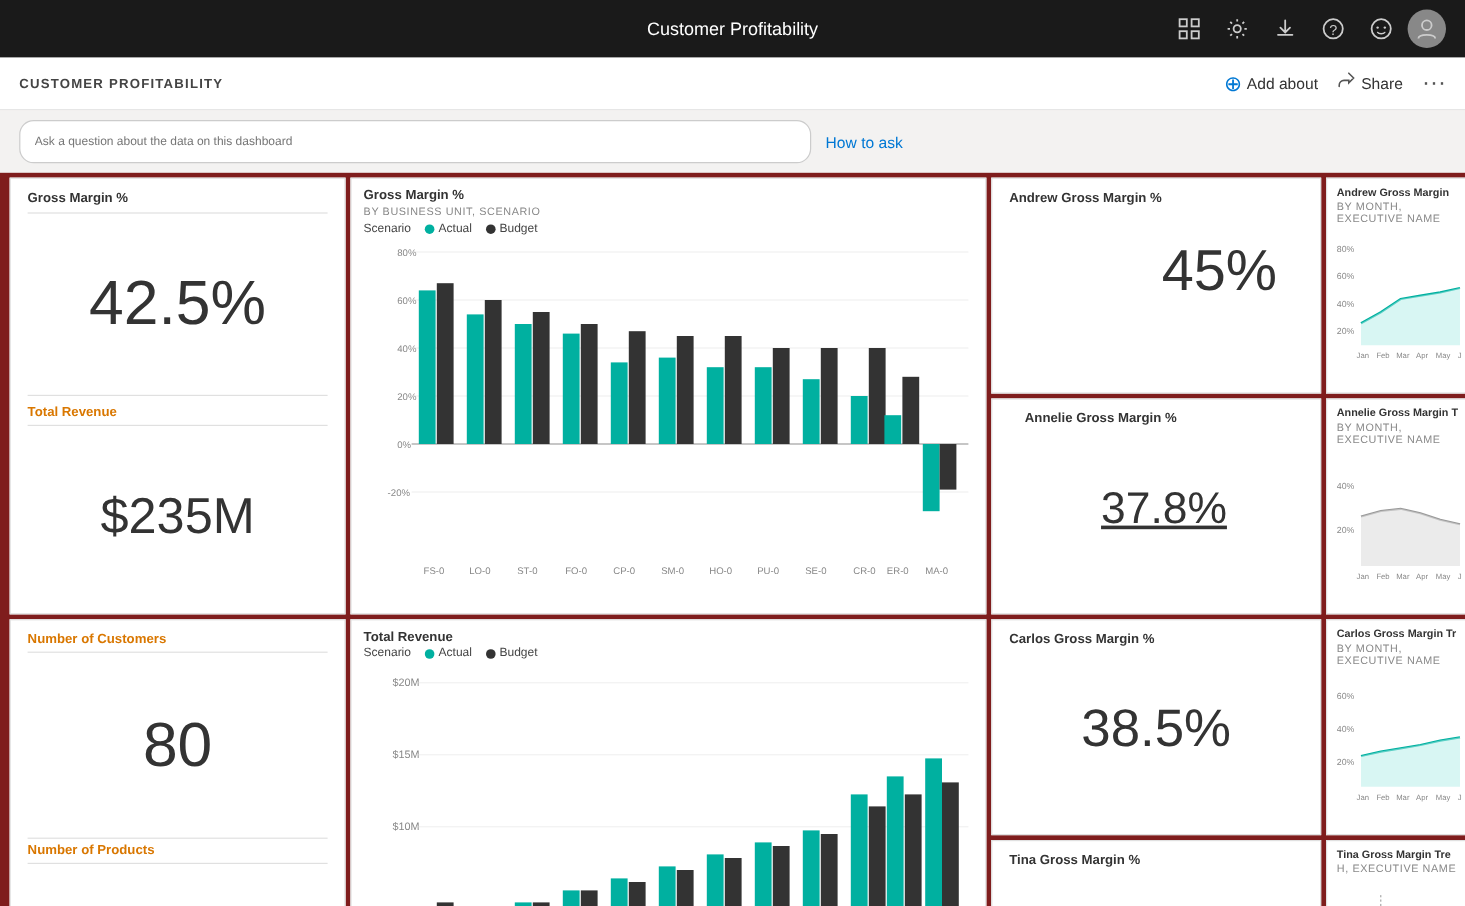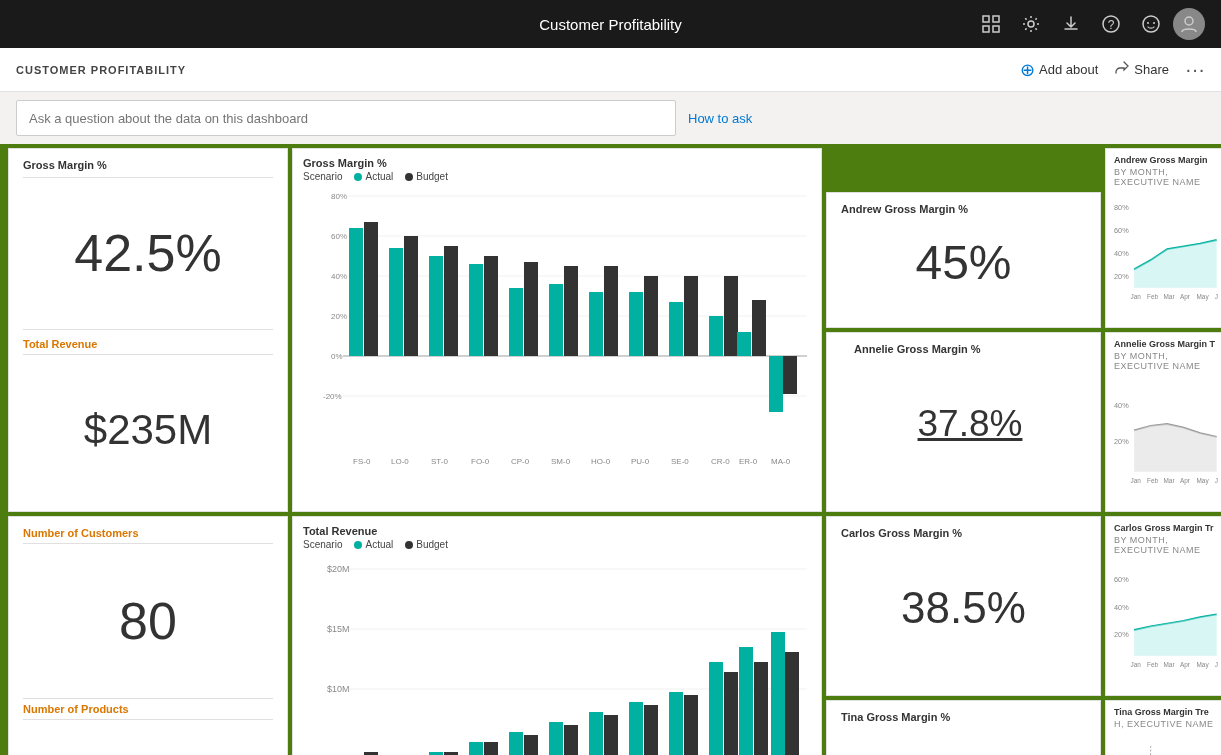--- a/index.html
+++ b/index.html
@@ -88,37 +88,37 @@
       background: #f3f2f1;
       padding: 8px 16px;
       display: flex;
       align-items: center;
       gap: 12px;
     }
     .qa-input {
       flex: 0 0 660px;
       height: 36px;
       border: 1px solid #ccc;
-      border-radius: 2px;
+      border-radius: 12px;
       padding: 0 12px;
-      font-size: 13px;
+      font-size: 10px;
       color: #888;
       background: #fff;
       outline: none;
     }
     .qa-link {
       font-size: 13px;
       color: #0078d4;
       cursor: pointer;
       text-decoration: none;
     }
 
     
     .dashboard {
-      background: #4d7c0f;
+      background: #7f1d1d;
       padding: 4px 8px;
       display: grid;
       grid-template-columns: 280px 530px 275px 128px;
       grid-template-rows: repeat(4, 180px);
       gap: 4px;
       height: calc(755px - 48px - 44px - 52px);
       overflow: hidden;
     }
 
     
@@ -282,20 +282,21 @@
     <hr class="card-divider">
     <div class="card-value" style="font-size:52px;font-weight:200;">42.5%</div>
     <hr class="card-divider">
     <div class="card-title-orange" style="margin-top:4px;">Total Revenue</div>
     <hr class="card-divider">
     <div class="card-value" style="font-size:42px;font-weight:200;">$235M</div>
   </div>
 
   <div class="card span-row-2" style="padding:8px 10px;">
     <div class="card-title">Gross Margin %</div>
+    <div class="card-subtitle">BY BUSINESS UNIT, SCENARIO</div>
     <div class="legend">
       <span style="font-size:10px;">Scenario</span>
       <div class="legend-item">
         <span class="legend-dot" style="background:#00b0a0;"></span>
         <span>Actual</span>
       </div>
       <div class="legend-item">
         <span class="legend-dot" style="background:#333;"></span>
         <span>Budget</span>
       </div>
@@ -359,21 +360,21 @@
       <text x="244" y="280" font-size="8" fill="#888">SM-0</text>
       <text x="284" y="280" font-size="8" fill="#888">HO-0</text>
       <text x="324" y="280" font-size="8" fill="#888">PU-0</text>
       <text x="364" y="280" font-size="8" fill="#888">SE-0</text>
       <text x="404" y="280" font-size="8" fill="#888">CR-0</text>
       <text x="432" y="280" font-size="8" fill="#888">ER-0</text>
       <text x="464" y="280" font-size="8" fill="#888">MA-0</text>
     </svg>
   </div>
 
-  <div class="card" style="display:flex;flex-direction:column;margin-top:44px;">
+  <div class="card" style="display:flex;flex-direction:row;">
     <div class="card-title">Andrew Gross Margin %</div>
     <div class="card-value" style="font-size:48px;font-weight:200;">45%</div>
   </div>
 
   <div class="card" style="padding:6px 8px;">
     <div class="card-title" style="font-size:9px;">Andrew Gross Margin</div>
     <div class="card-subtitle">BY MONTH, EXECUTIVE NAME</div>
     <svg width="100%" height="120" viewBox="0 0 120 120">
       <text x="0" y="15" font-size="8" fill="#888">80%</text>
       <text x="0" y="40" font-size="8" fill="#888">60%</text>

